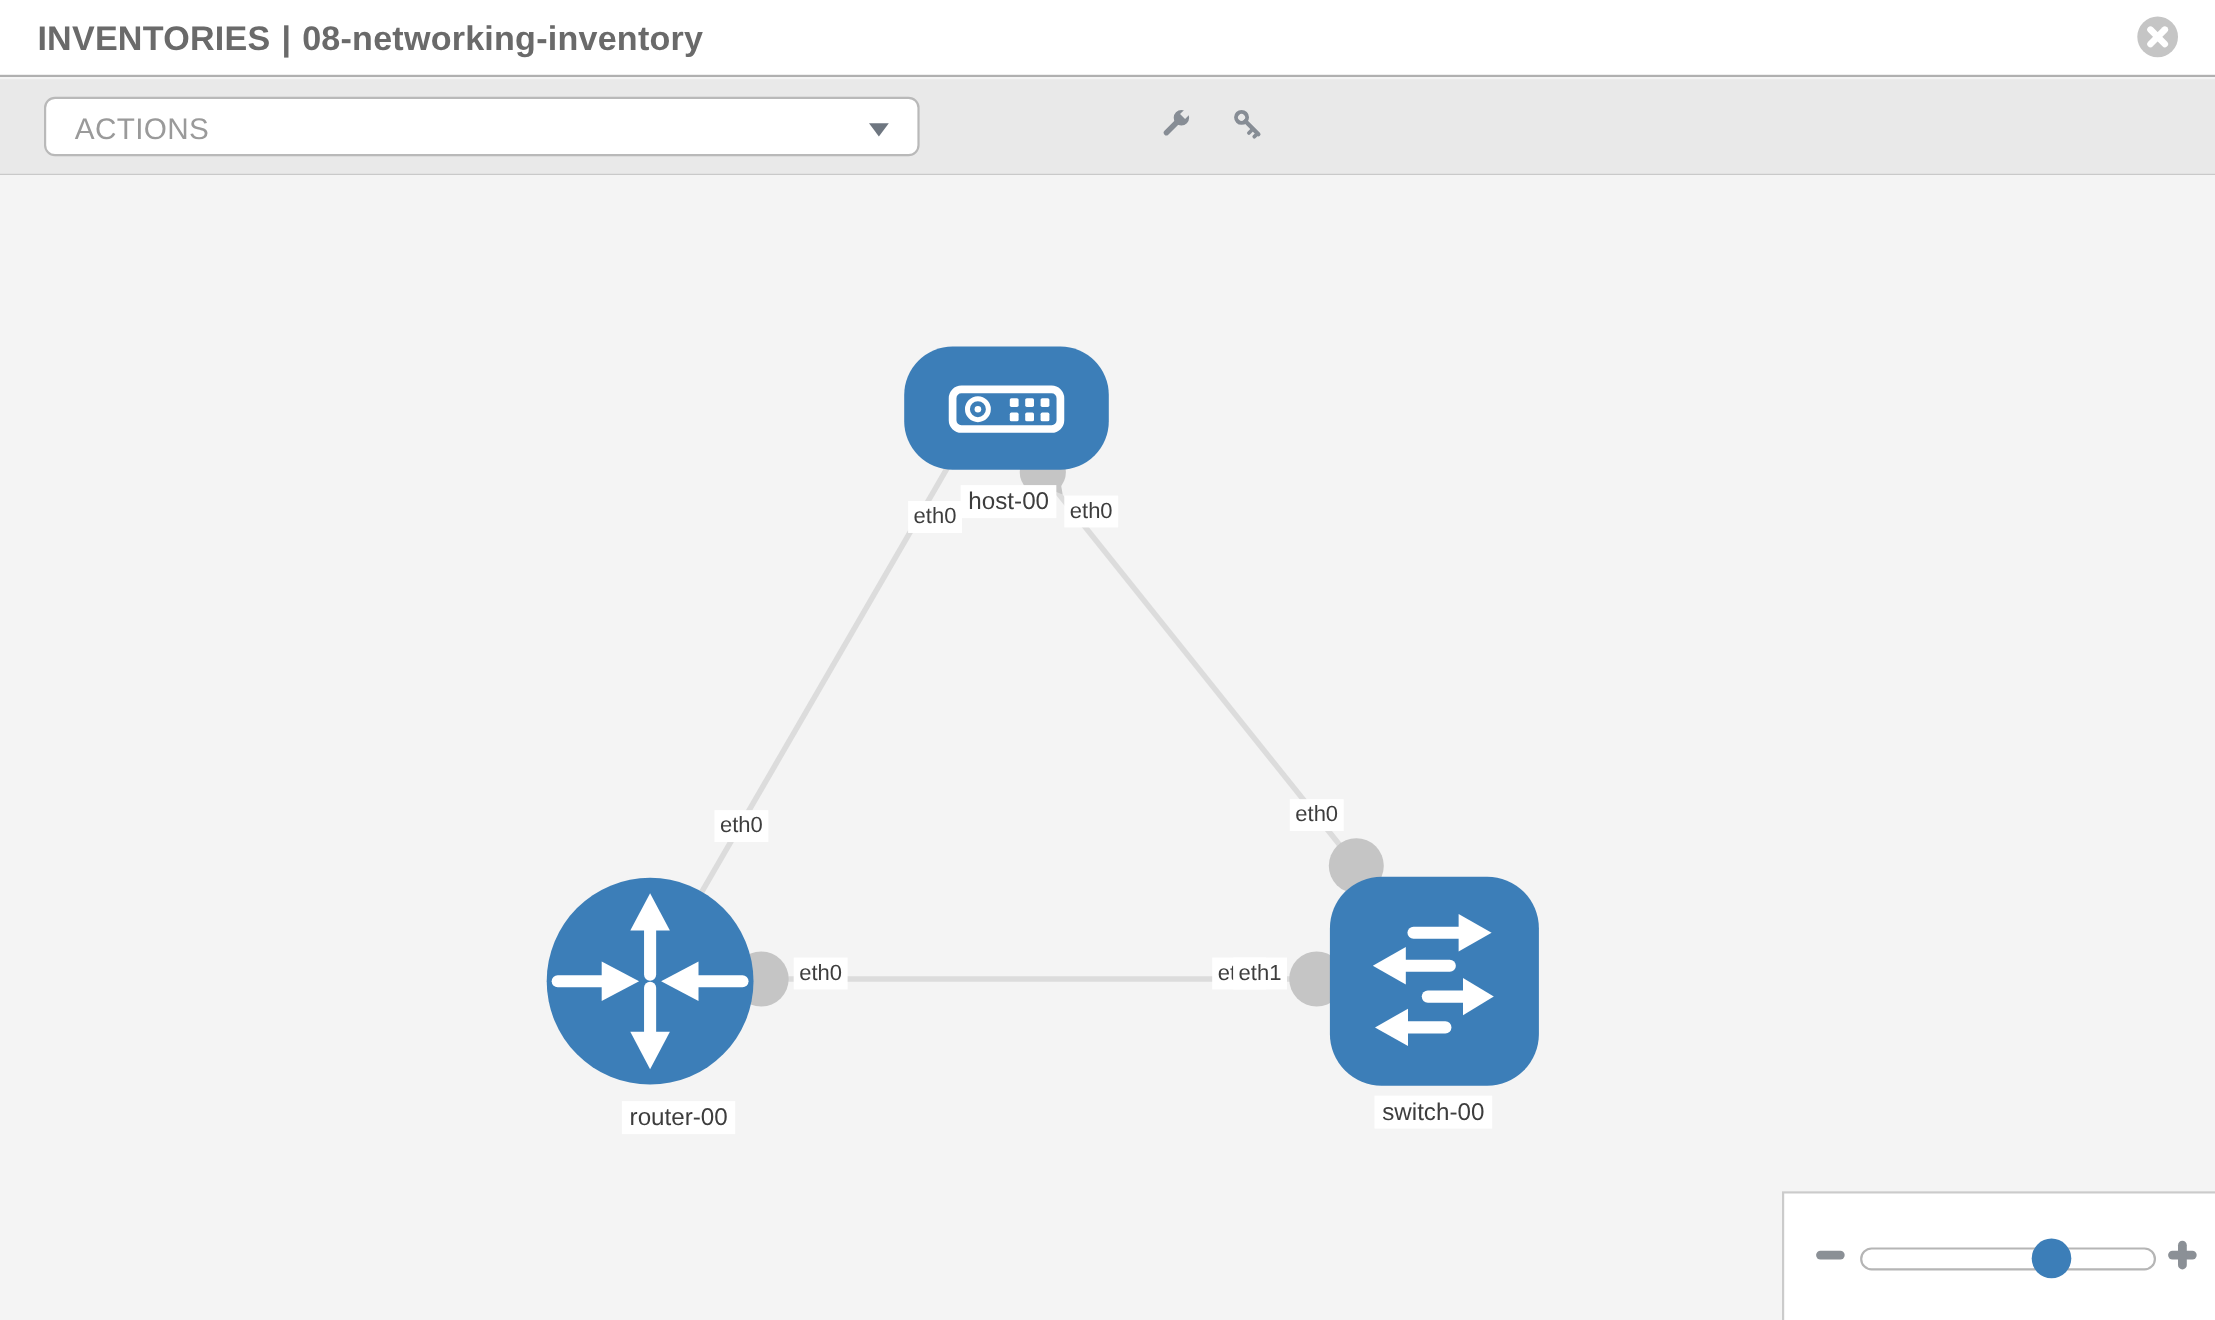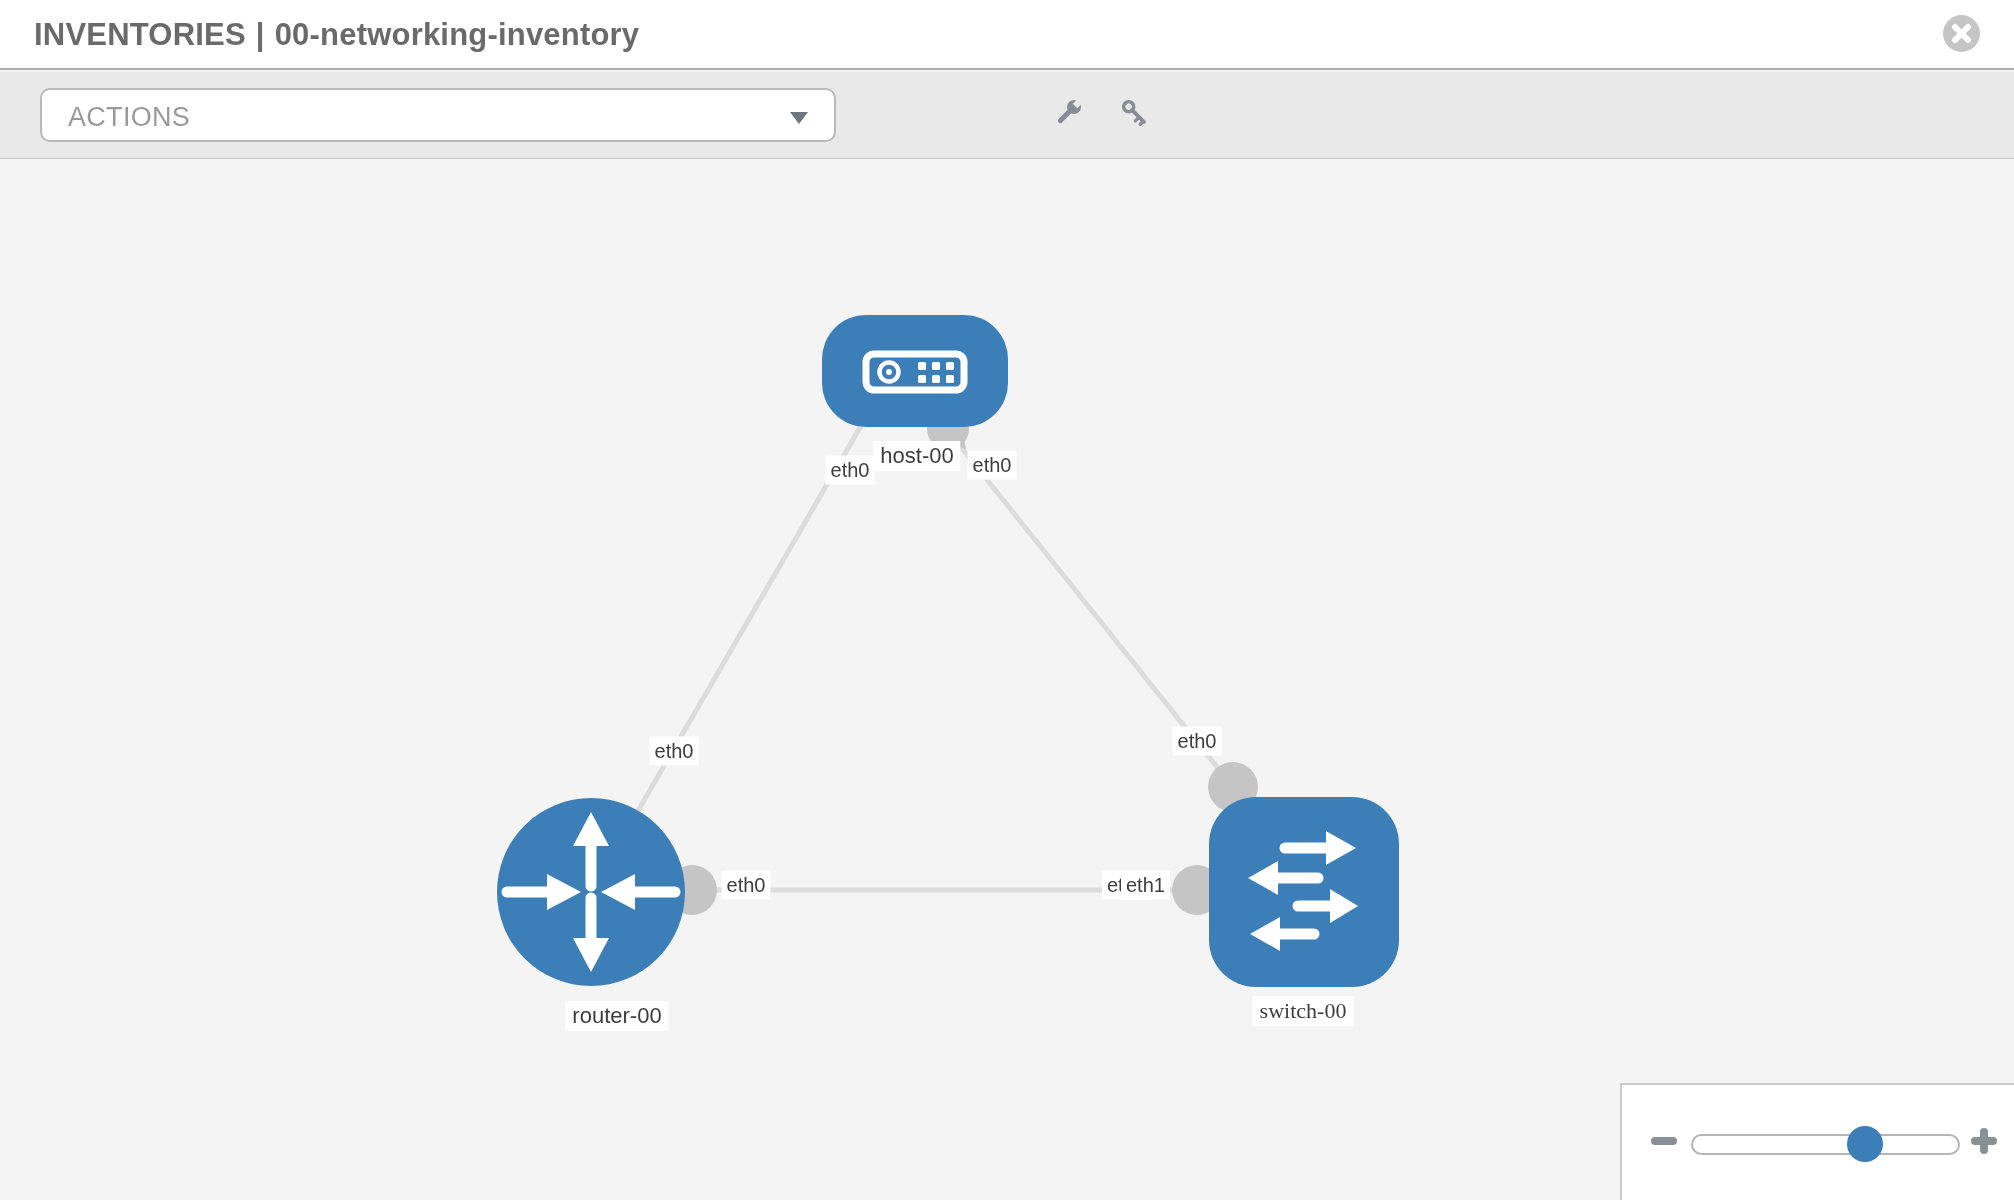--- a/index.html
+++ b/index.html
@@ -87,21 +87,21 @@
     border-radius:50%; background:#3c7eb8; cursor:grab; z-index:2;
   }
 </style>
 </head>
 <body>
 
 <div>
 
   <div class="header">
     <div class="title">
-      <span>INVENTORIES</span><span class="divider">|</span><span>00-networking-inventory</span>
+      <span>INVENTORIES</span><span class="divider">|</span><span>08-networking-inventory</span>
     </div>
     <div class="close-btn">
       <svg width="37" height="37" viewBox="0 0 37 37">
         <line x1="12" y1="12" x2="25" y2="25" stroke="#ffffff" stroke-width="6" stroke-linecap="round"></line>
         <line x1="25" y1="12" x2="12" y2="25" stroke="#ffffff" stroke-width="6" stroke-linecap="round"></line>
       </svg>
     </div>
   </div>
 
   <div class="toolbar">
@@ -184,21 +184,21 @@
           <line x1="1298" y1="906" x2="1334" y2="906"></line>
           <polygon points="1330,889 1330,923 1358,906" stroke="none"></polygon>
           <line x1="1314" y1="934" x2="1276" y2="934"></line>
           <polygon points="1280,917 1280,951 1250,934" stroke="none"></polygon>
         </g>
       </g>
     </svg>
 
     <span class="graph-label node-label" style="left:917px; top:296px; z-index:4;">host-00</span>
     <span class="graph-label node-label" style="left:617px; top:856px;">router-00</span>
-    <span class="graph-label node-label" style="left:1303px; top:851px;font-family:Liberation Serif, serif;">switch-00</span>
+    <span class="graph-label node-label" style="left:1303px; top:851px;">switch-00</span>
 
     <span class="graph-label if-label" style="left:850px; top:310px; z-index:6;">eth0</span>
     <span class="graph-label if-label" style="left:992px; top:305px; z-index:6;">eth0</span>
     <span class="graph-label if-label" style="left:674px; top:591px;">eth0</span>
     <span class="graph-label if-label" style="left:1197px; top:581px;">eth0</span>
     <span class="graph-label if-label" style="left:746px; top:725px;">eth0</span>
     <span class="graph-label if-label anchored" style="left:1102px; top:725px;">eth0</span>
     <span class="graph-label if-label anchored" style="left:1121px; top:725px; z-index:6;">eth1</span>
 
     <div class="zoom-panel">

